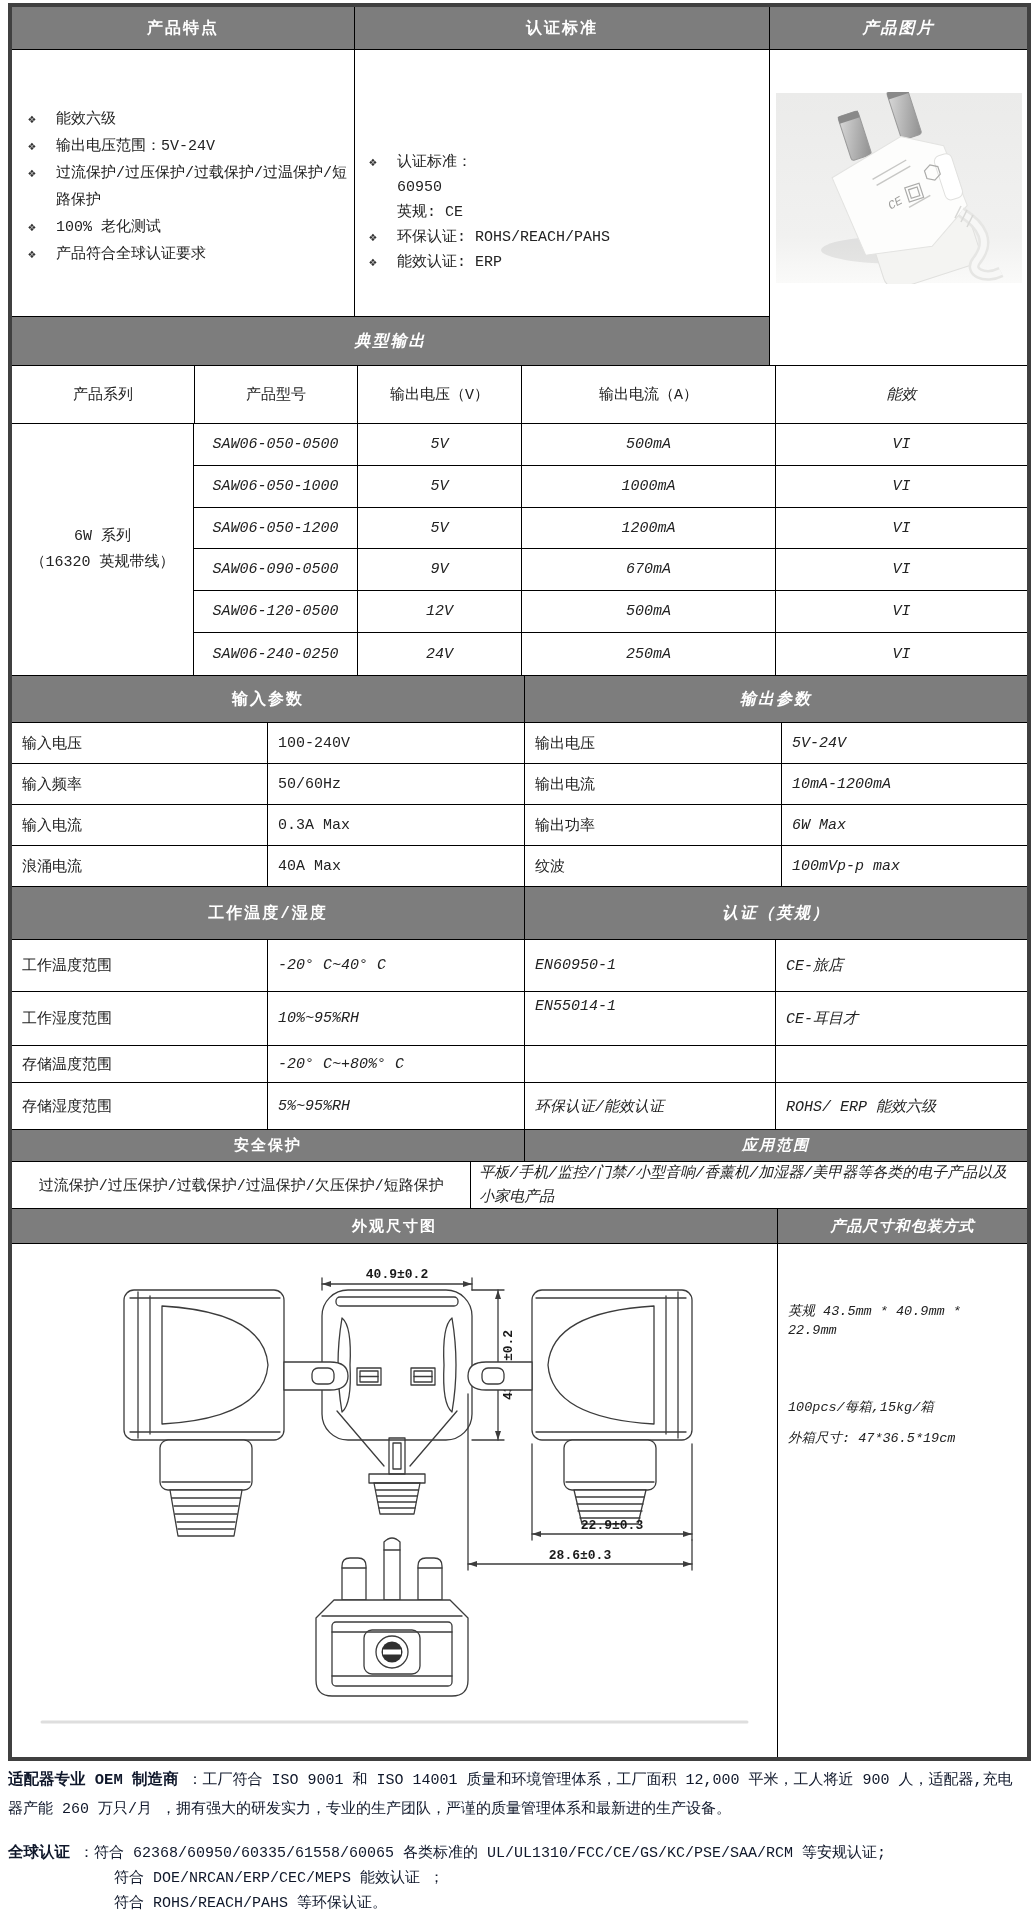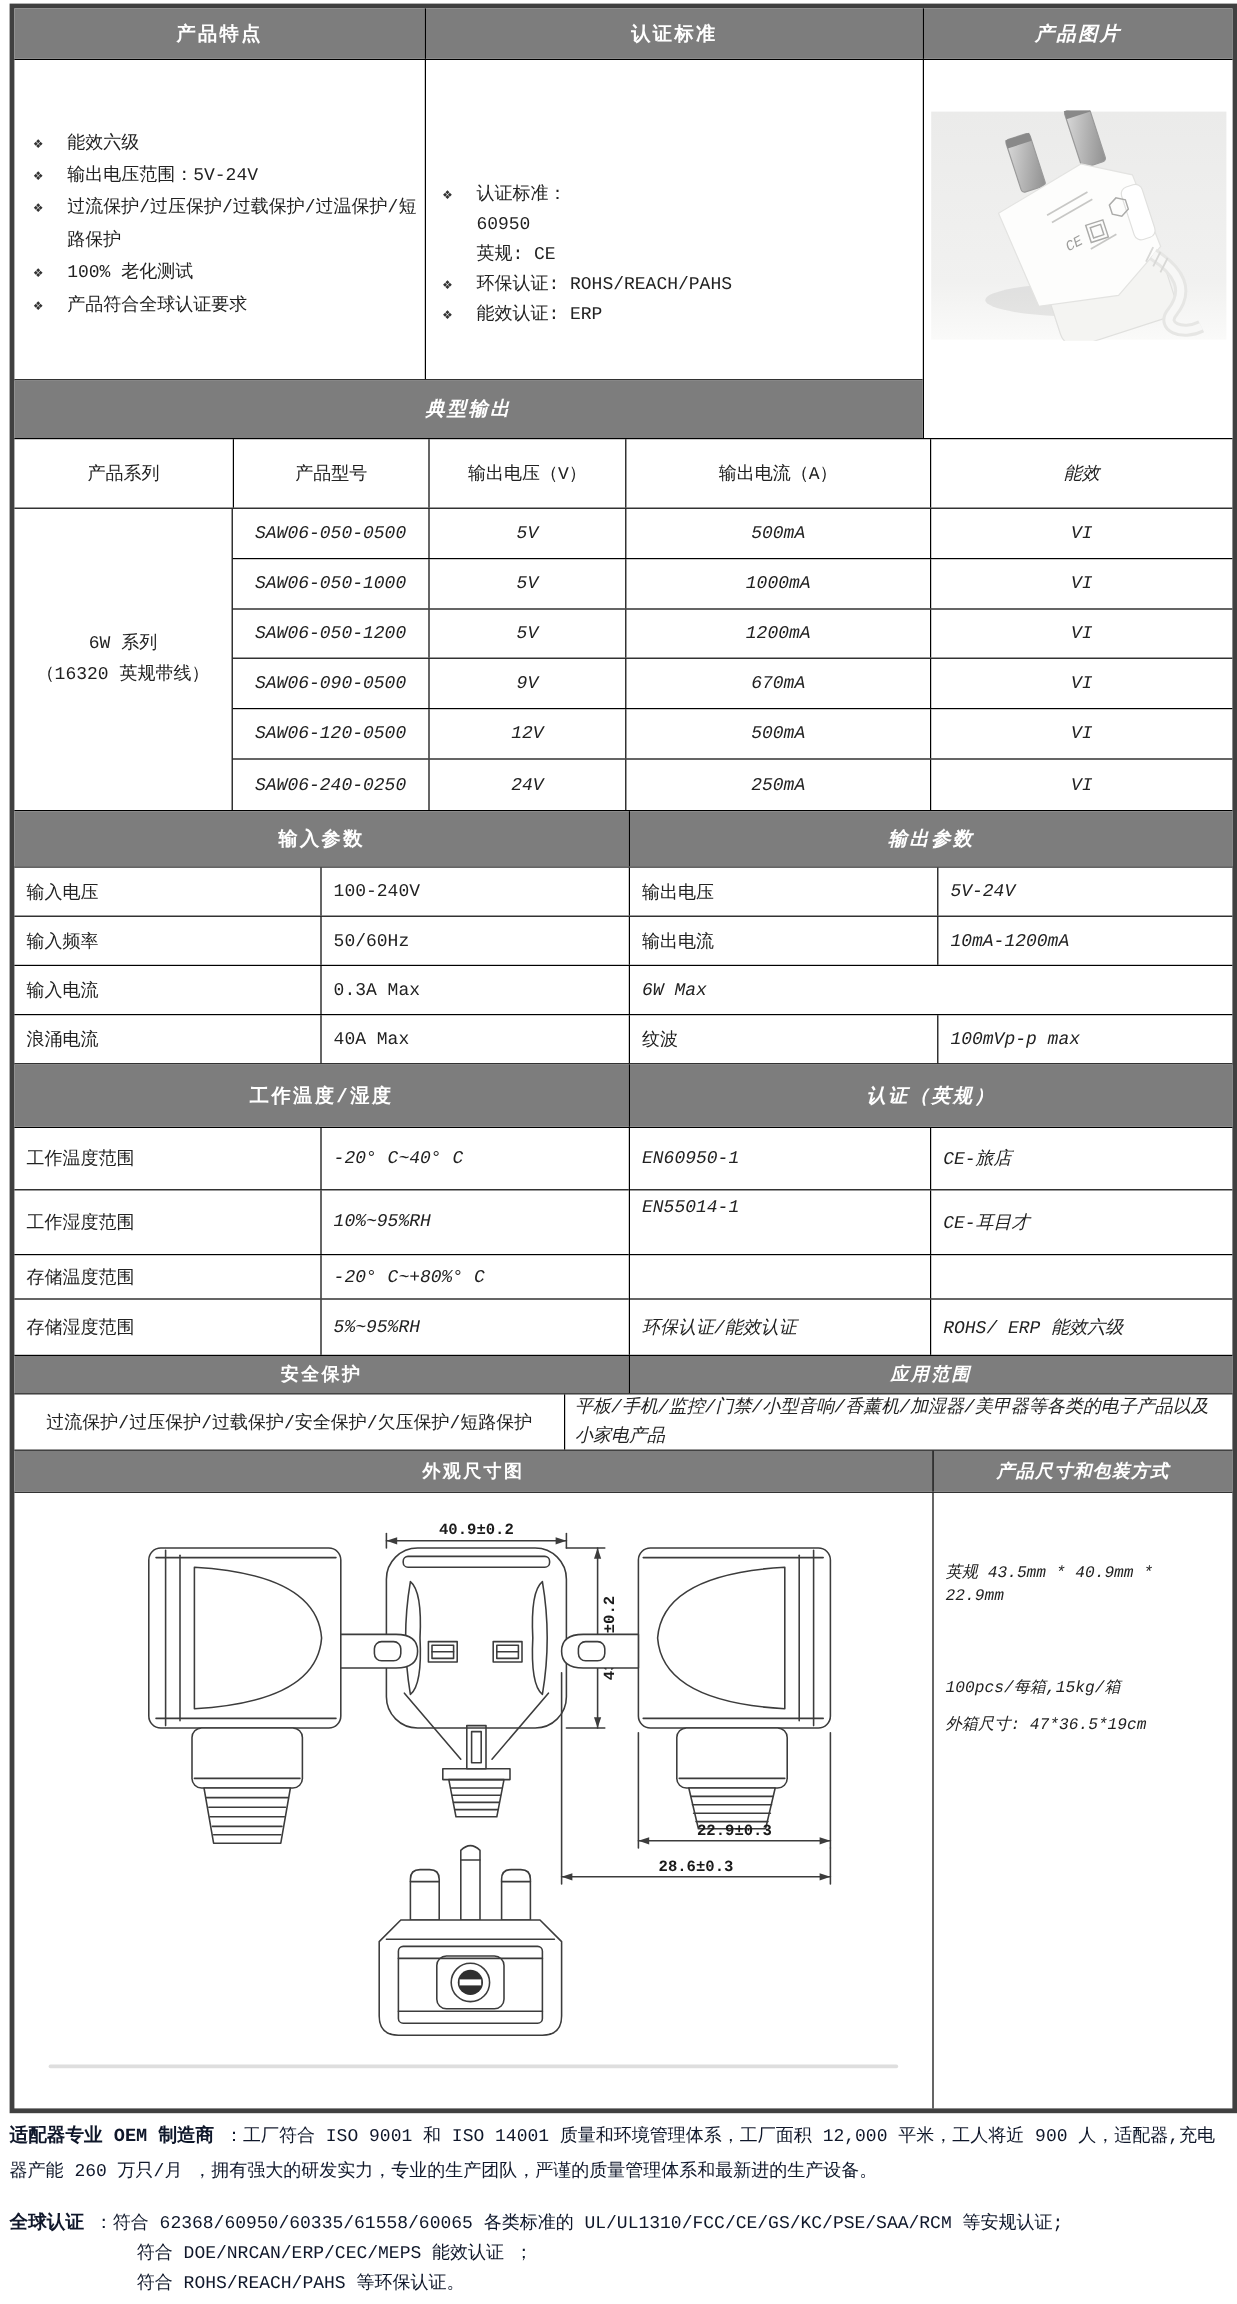--- a/index.html
+++ b/index.html
@@ -202,20 +202,21 @@
     </div>
     <div class="row h41">
       <div class="cell w255 pl fs15">输入频率</div>
       <div class="cell w257 pl fs15 bl">50/60Hz</div>
       <div class="cell w257 pl fs15 bl">输出电流</div>
       <div class="cell grow pl fs15 bl">10mA-1200mA</div>
     </div>
     <div class="row h41">
       <div class="cell w255 pl fs15">输入电流</div>
       <div class="cell w257 pl fs15 bl">0.3A Max</div>
+      <div class="cell w257 pl fs15 bl">输出功率</div>
       <div class="cell grow pl fs15 bl">6W Max</div>
     </div>
     <div class="row h41">
       <div class="cell w255 pl fs15">浪涌电流</div>
       <div class="cell w257 pl fs15 bl">40A Max</div>
       <div class="cell w257 pl fs15 bl">纹波</div>
       <div class="cell grow pl fs15 bl">100mVp-p max</div>
     </div>
 
     <div class="row h53">
@@ -260,21 +261,21 @@
           <div class="cell grow pl fs15 bl">ROHS/ ERP 能效六级</div>
         </div>
       </div>
     </div>
 
     <div class="row h32">
       <div class="cell band w512" style="font-size:15px">安全保护</div>
       <div class="cell band grow bl" style="font-size:15px">应用范围</div>
     </div>
     <div class="row h47">
-      <div class="cell w512 center fs15">过流保护/过压保护/过载保护/安全保护/欠压保护/短路保护</div>
+      <div class="cell w512 center fs15">过流保护/过压保护/过载保护/过温保护/欠压保护/短路保护</div>
       <div class="cell grow bl app-cell">平板/手机/监控/门禁/小型音响/香薰机/加湿器/美甲器等各类的电子产品以及小家电产品</div>
     </div>
 
     <div class="row h35">
       <div class="cell band w765" style="font-size:15px">外观尺寸图</div>
       <div class="cell band grow bl" style="font-size:15px;letter-spacing:1px">产品尺寸和包装方式</div>
     </div>
 
     <div class="row" style="height:513px;border-bottom:none">
       <div class="cell w765" style="align-items:flex-start">

